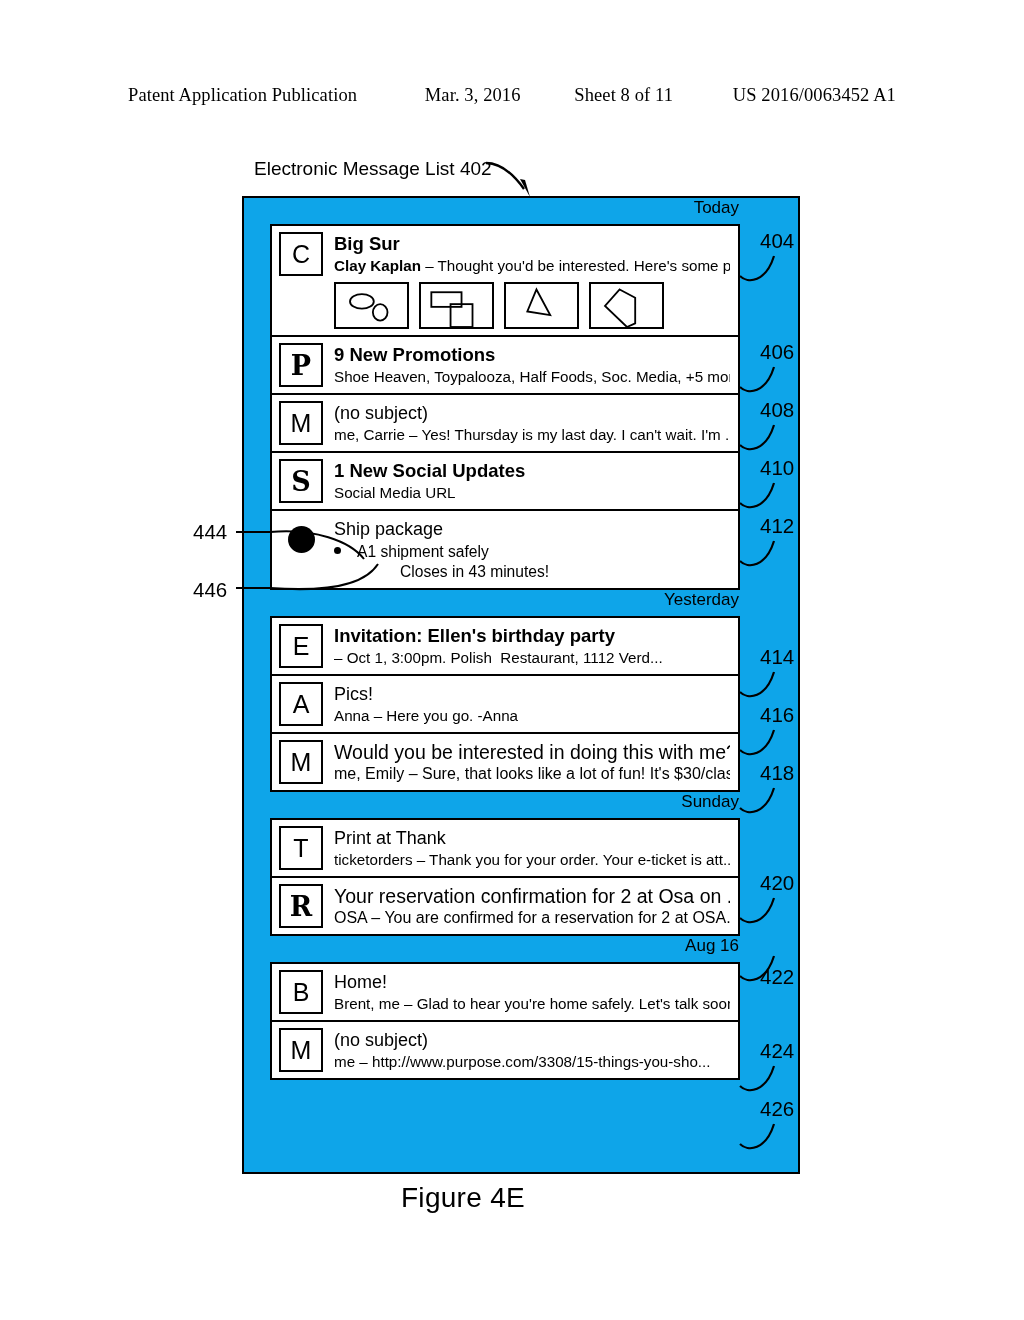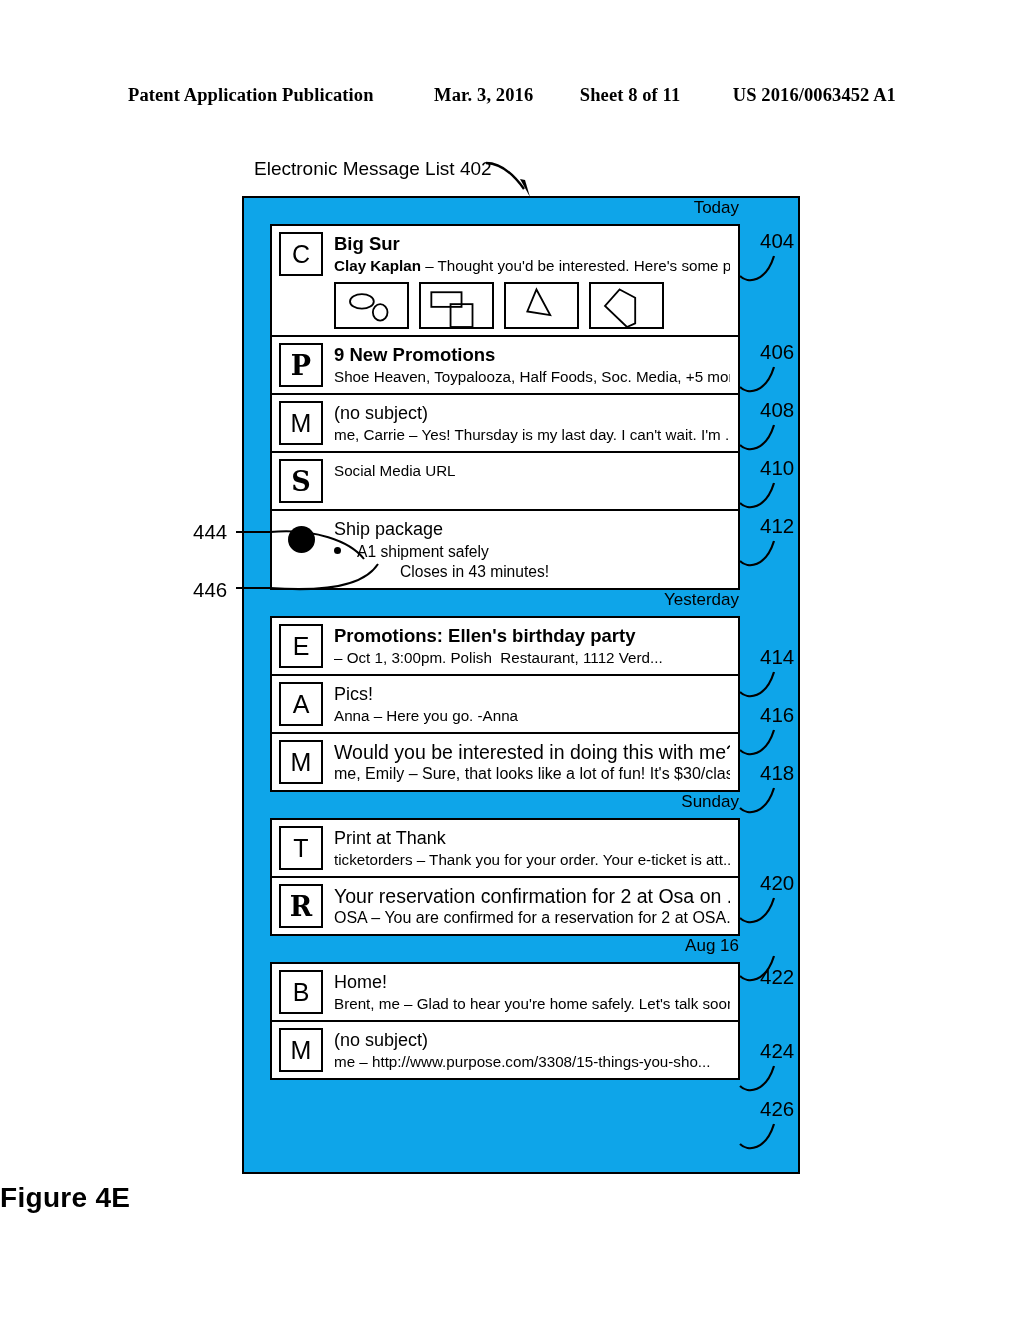--- a/index.html
+++ b/index.html
@@ -20,39 +20,39 @@
   
   .page-header {
     position: absolute;
     top: 85px;
     left: 128px;
     width: 768px;
     display: flex;
     justify-content: space-between;
     align-items: baseline;
     font-family: "Liberation Serif", serif;
-    font-weight: bold;
+    font-weight: normal;
     font-size: 18.5px;
     letter-spacing: 0.1px;
     white-space: nowrap;
   }
   .page-header .hdr-mid {
     margin-left: 14px;
   }
   .page-header .hdr-date { padding-right: 6px; }
 
   
   .figure-caption {
     position: absolute;
     top: 1182px;
     left: 0;
     width: 926px;
-    text-align: left;
+    text-align: center;
     font-size: 28px;
-    font-weight: bold;
+    font-weight: normal;
     letter-spacing: 0.3px;
   }
 
   
   .list-callout {
     position: absolute;
     top: 158px;
     left: 254px;
     font-size: 19px;
     white-space: nowrap;
@@ -298,41 +298,42 @@
         <div class="msg-row">
           <div class="avatar">M</div>
           <div class="msg-body">
             <div class="subject">(no subject)</div>
             <div class="snippet"><span>me, Carrie – Yes! Thursday is my last day. I can't wait. I'm ...</span></div>
           </div>
         </div>
         <div class="msg-row">
           <div class="avatar serif-bold">S</div>
           <div class="msg-body">
+            <div class="subject bold">1 New Social Updates</div>
             <div class="snippet"><span>Social Media URL</span></div>
           </div>
         </div>
         <div class="msg-row">
           <div class="avatar dot"></div>
           <div class="msg-body">
             <div class="subject">Ship package</div>
             <div class="pkg-line">
               <span class="pkg-bullet"></span>
               <span>A1 shipment safely</span>
             </div>
             <div class="pkg-sub">Closes in 43 minutes!</div>
           </div>
         </div>
       </div>
       <div class="day-label">Yesterday</div>
       <div class="msg-group">
         <div class="msg-row">
           <div class="avatar">E</div>
           <div class="msg-body">
-            <div class="subject bold">Promotions: Ellen's birthday party</div>
+            <div class="subject bold">Invitation: Ellen's birthday party</div>
             <div class="snippet"><span>– Oct 1, 3:00pm. Polish&nbsp;&nbsp;Restaurant, 1112 Verd...</span></div>
           </div>
         </div>
         <div class="msg-row">
           <div class="avatar">A</div>
           <div class="msg-body">
             <div class="subject">Pics!</div>
             <div class="snippet"><span>Anna – Here you go. -Anna</span></div>
           </div>
         </div>

